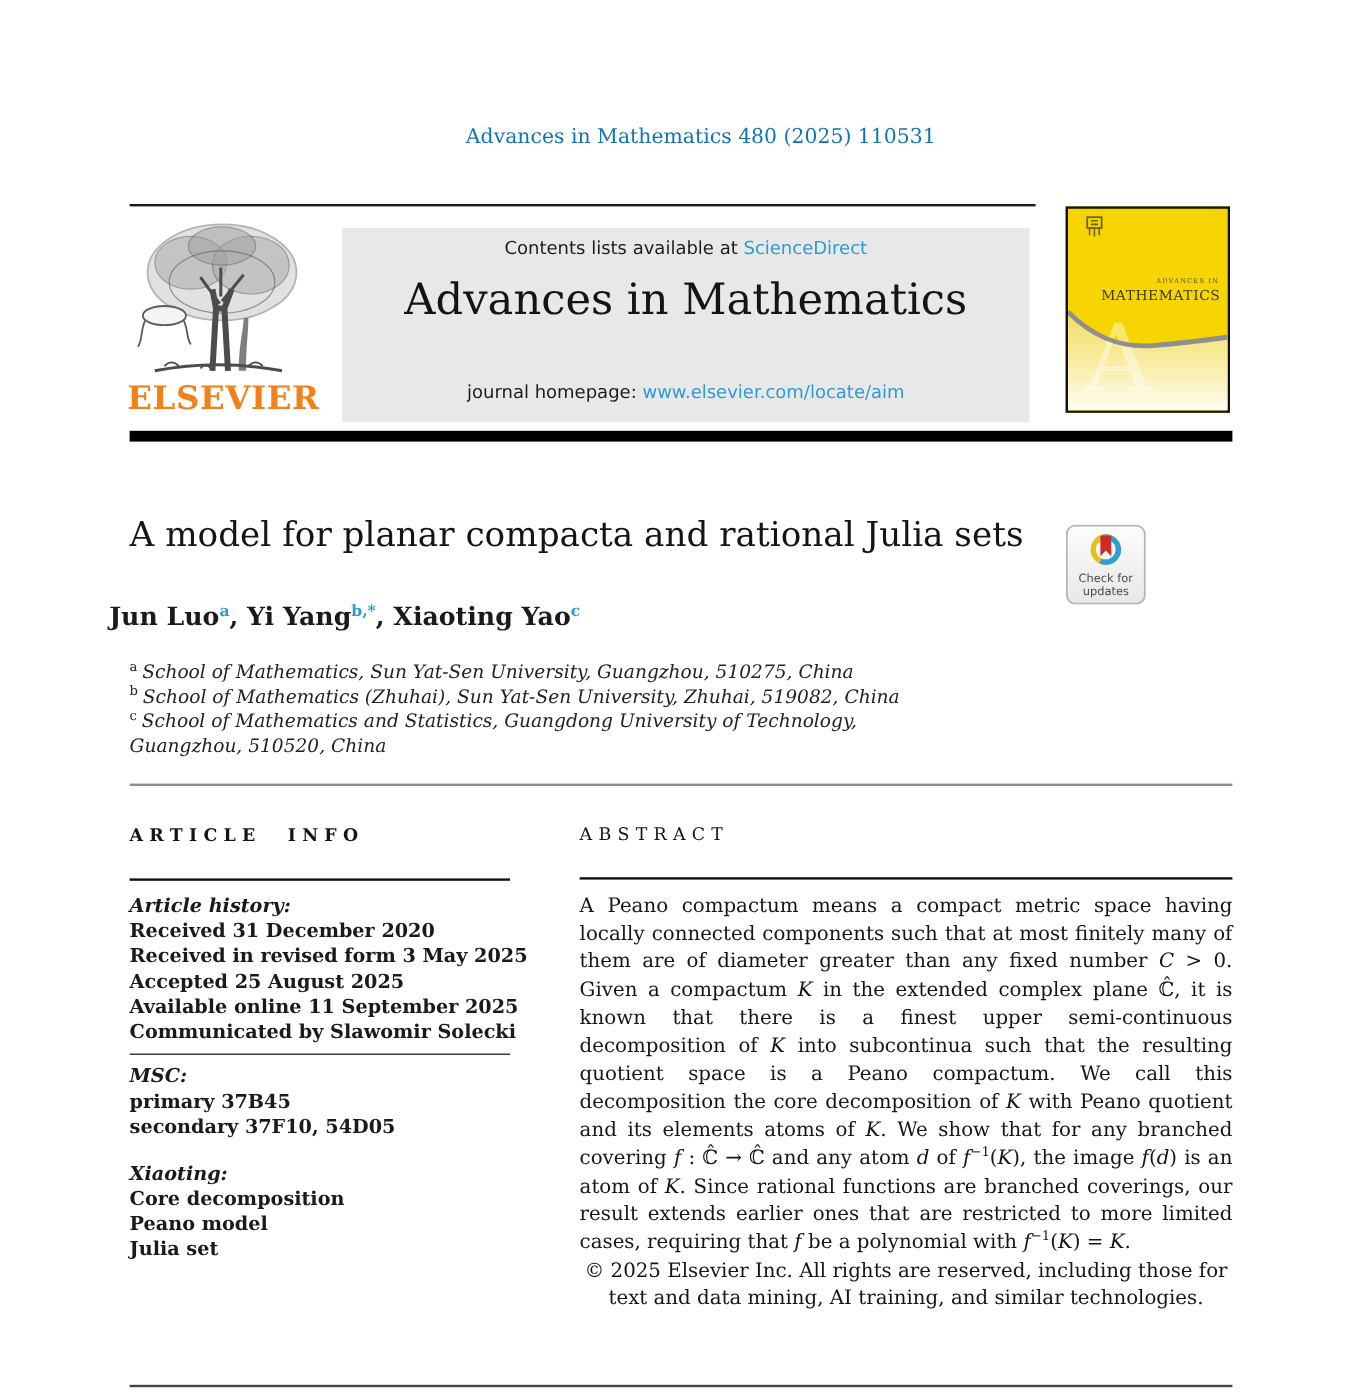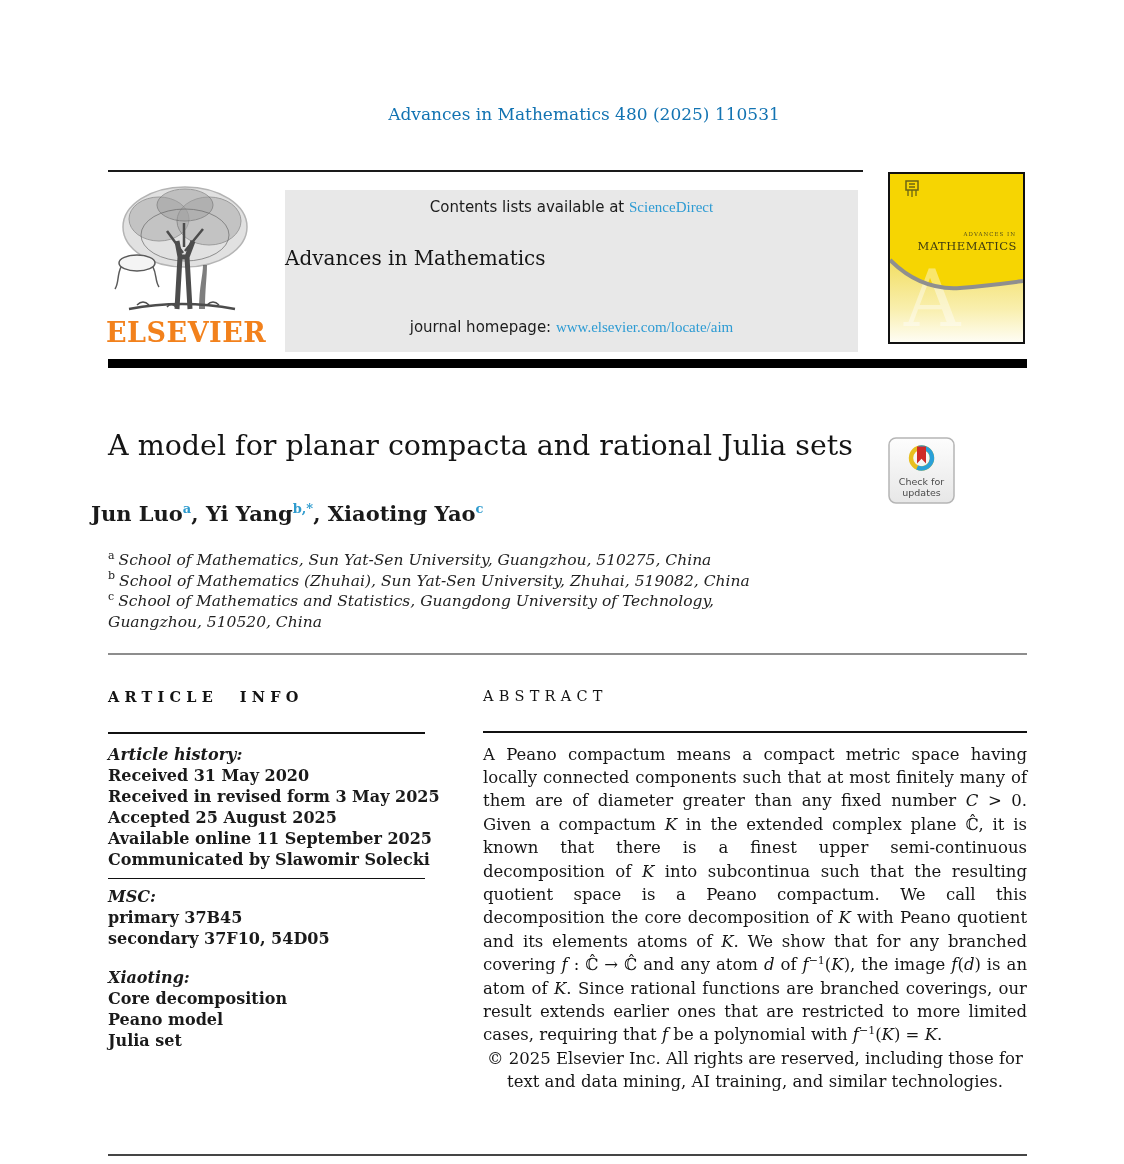--- a/index.html
+++ b/index.html
@@ -17,25 +17,25 @@
   .rule-bottom{left:108px;top:1154px;width:919px;height:2px;background:#454545;}
 
   
   .logo{left:106px;top:183px;width:152px;text-align:center;}
   .logo-word{font-size:27px;font-weight:700;color:#f2811c;letter-spacing:.5px;margin-top:0px;}
 
   
   .banner{left:285px;top:190px;width:573px;height:162px;background:#e8e8e8;}
   .banner-line1{position:absolute;left:0;right:0;top:8px;text-align:center;
     font-family:"DejaVu Sans",sans-serif;font-size:15px;color:#1c1c1c;}
-  .banner-title{position:absolute;left:0;right:0;top:56px;text-align:left;
-    font-size:20px;color:#141414;}
+  .banner-title{position:absolute;left:0;right:0;top:40px;text-align:center;
+    font-size:36px;color:#141414;}
   .banner-home{position:absolute;left:0;right:0;bottom:16px;text-align:center;
     font-family:"DejaVu Sans",sans-serif;font-size:15px;color:#1c1c1c;}
-  .blue{color:#2d9bd3;font-family:Liberation Serif, serif;}
+  .blue{color:#2d9bd3;}
 
   
   .cover{left:888px;top:172px;width:137px;height:172px;border:2px solid #111;box-sizing:border-box;background:#f6d502;}
 
   
   .title{left:108px;top:429px;width:790px;font-size:28.5px;color:#141414;}
   .authors{left:91px;top:501px;font-size:21px;white-space:nowrap;font-weight:bold;}
   .authors sup{color:#2e9bce;font-size:13px;vertical-align:super;line-height:0;}
   .affils{left:108px;top:550px;width:700px;font-size:15.5px;font-style:italic;line-height:20.5px;color:#222;}
   .affils sup{font-style:normal;font-size:11px;vertical-align:super;line-height:0;margin-right:4px;}
@@ -151,21 +151,21 @@
 
   <div class="abs rule-mid"></div>
 
   <div class="abs cols">
 
     <div class="col-left">
       <div class="col-heading">ARTICLE INFO</div>
       <div class="head-rule"></div>
       <div class="info-label">Article history:</div>
       <div id="history-lines">
-          <div class="info-line">Received 31 May 2020</div>
+          <div class="info-line">Received 31 December 2020</div>
           <div class="info-line">Received in revised form 3 May 2025</div>
           <div class="info-line">Accepted 25 August 2025</div>
           <div class="info-line">Available online 11 September 2025</div>
           <div class="info-line">Communicated by Slawomir Solecki</div>
         </div>
       <div class="sep-rule"></div>
       <div class="info-label">MSC:</div>
       <div id="msc-lines">
           <div class="info-line">primary 37B45</div>
           <div class="info-line">secondary 37F10, 54D05</div>

